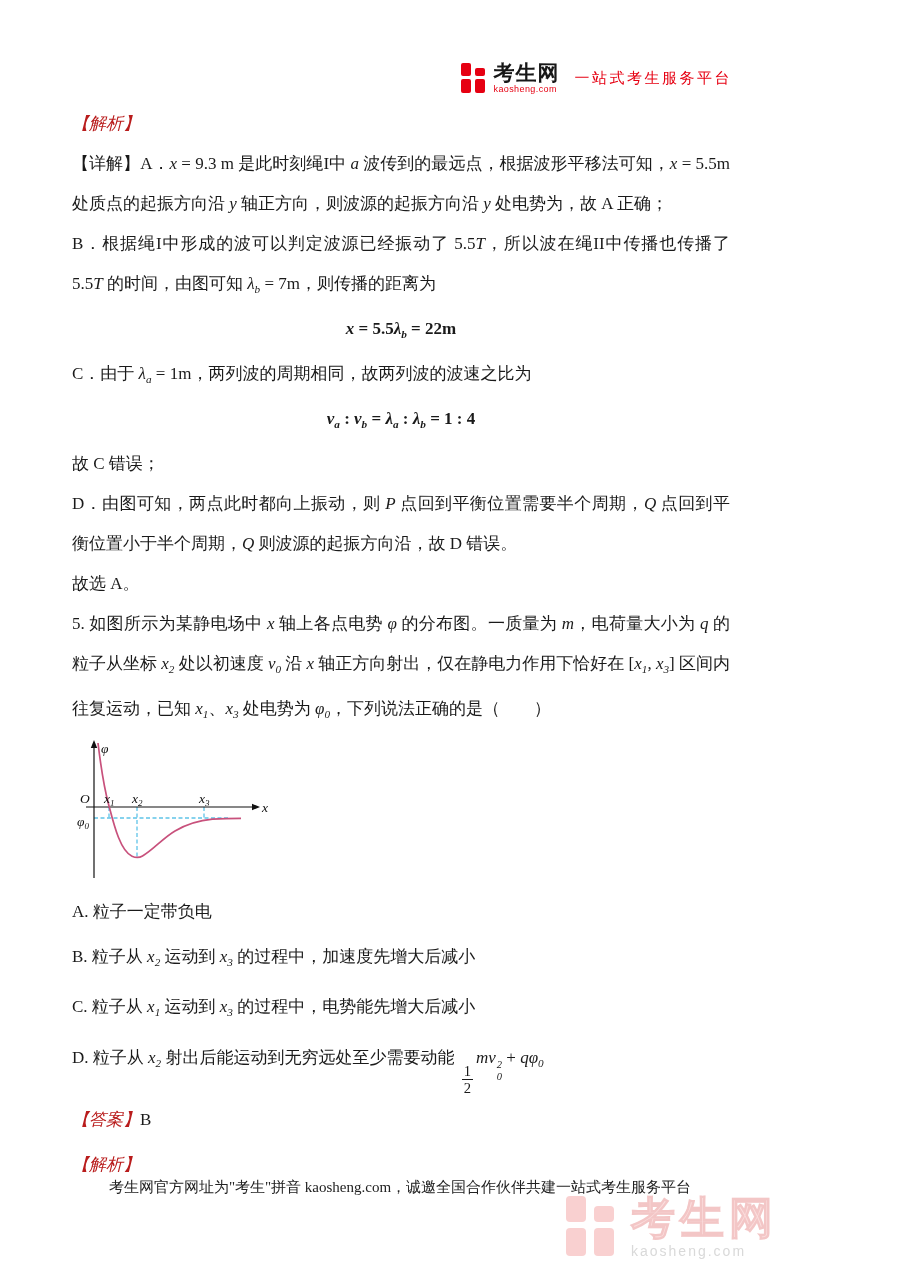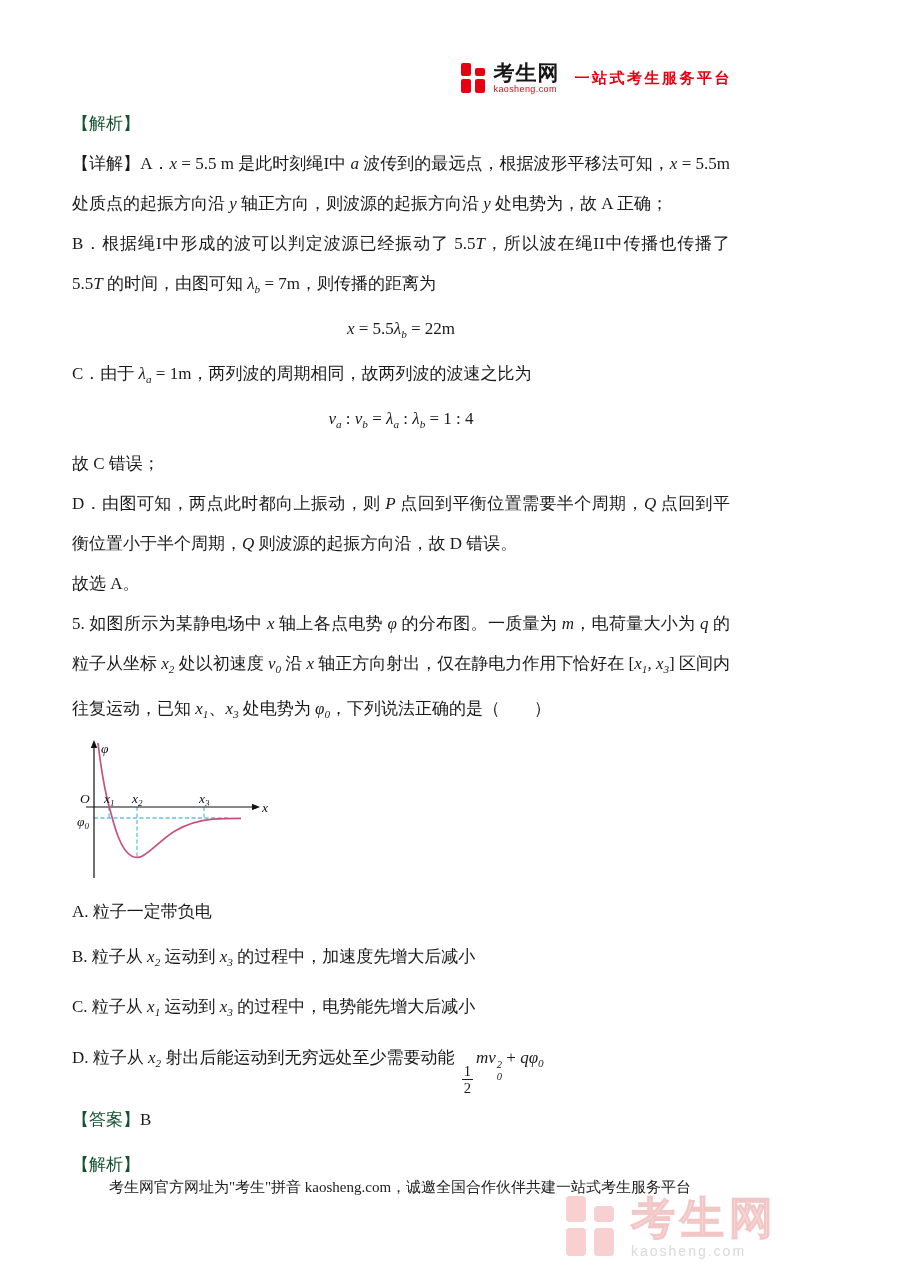--- a/index.html
+++ b/index.html
@@ -8,28 +8,28 @@
     font-family:"Liberation Serif","DejaVu Serif",serif;color:#1a1a1a;
   }
   
   .hdr{position:absolute;top:62px;right:68px;display:flex;align-items:center;gap:7px;}
   .hdr .licon{width:27px;height:31px;}
   .hdr .ltxt{display:flex;flex-direction:column;line-height:1;}
   .hdr .lname{font-size:21px;font-weight:700;color:#171717;letter-spacing:1px;
     font-family:"Liberation Sans","DejaVu Sans",sans-serif;}
   .hdr .ldom{font-size:9px;color:#e60012;margin-top:2px;letter-spacing:.4px;
     font-family:"Liberation Sans","DejaVu Sans",sans-serif;}
-  .hdr .tag{margin-left:8px;color:#e60012;font-weight:700;font-size:15px;letter-spacing:2.5px;
+  .hdr .tag{margin-left:8px;color:#e60012;font-weight:400;font-size:15px;letter-spacing:2.5px;
     font-family:"Liberation Sans","DejaVu Sans",sans-serif;}
   
   .content{position:absolute;left:72px;right:70px;top:104px;}
   .content p{margin:0;font-size:17px;line-height:40px;text-align:justify;}
-  .content p.eq{text-align:center;}
+  .content p.eq{text-align:center;font-weight:bold;}
   .content p.lh45{line-height:45px;}
-  .blue{color:#14532d;}
+  .blue{color:#b91c1c;font-style:italic;}
   .it{font-style:italic;}
   .sb{font-size:66%;vertical-align:-0.35em;}
   .stk{display:inline-flex;flex-direction:column;align-items:flex-start;
        font-size:62%;line-height:1.12;vertical-align:-0.45em;margin-left:1px;}
   .frac{display:inline-flex;flex-direction:column;align-items:center;
         font-size:86%;line-height:1.12;vertical-align:-0.85em;margin:0 3px;}
   .frac .den{border-top:1.2px solid #1a1a1a;padding:0 2px;}
   
   figure.graph{margin:0;padding:6px 0 0 2px;height:149px;}
   .svglbl{font:italic 13.5px "Liberation Serif","DejaVu Serif",serif;fill:#111;}
@@ -61,21 +61,21 @@
     </svg>
     <div class="ltxt">
       <span class="lname">考生网</span>
       <span class="ldom">kaosheng.com</span>
     </div>
     <span class="tag">一站式考生服务平台</span>
   </div>
 
   <div class="content">
     <p class="blue">【解析】</p>
-    <p><span>【详解】A．</span><span class="it">x</span><span> = 5.5 m 是此时刻绳I中 </span><span class="it">a</span><span> 波传到的最远点，根据波形平移法可知，</span><span class="it">x</span><span> = 5.5m 处质点的起振方向沿 </span><span class="it">y</span><span> 轴正方向，则波源的起振方向沿 </span><span class="it">y</span><span> 处电势为，故 A 正确；</span></p>
+    <p><span>【详解】A．</span><span class="it">x</span><span> = 9.3 m 是此时刻绳I中 </span><span class="it">a</span><span> 波传到的最远点，根据波形平移法可知，</span><span class="it">x</span><span> = 5.5m 处质点的起振方向沿 </span><span class="it">y</span><span> 轴正方向，则波源的起振方向沿 </span><span class="it">y</span><span> 处电势为，故 A 正确；</span></p>
     <p><span>B．根据绳I中形成的波可以判定波源已经振动了 5.5</span><span class="it">T</span><span>，所以波在绳II中传播也传播了 5.5</span><span class="it">T</span><span> 的时间，由图可知 </span><span class="it">λ</span><span class="sb it">b</span><span> = 7m，则传播的距离为</span></p>
     <p class="eq"><span class="it">x</span><span> = 5.5</span><span class="it">λ</span><span class="sb it">b</span><span> = 22m</span></p>
     <p><span>C．由于 </span><span class="it">λ</span><span class="sb it">a</span><span> = 1m，两列波的周期相同，故两列波的波速之比为</span></p>
     <p class="eq"><span class="it">v</span><span class="sb it">a</span><span> : </span><span class="it">v</span><span class="sb it">b</span><span> = </span><span class="it">λ</span><span class="sb it">a</span><span> : </span><span class="it">λ</span><span class="sb it">b</span><span> = 1 : 4</span></p>
     <p><span>故 C 错误；</span></p>
     <p><span>D．由图可知，两点此时都向上振动，则 </span><span class="it">P</span><span> 点回到平衡位置需要半个周期，</span><span class="it">Q</span><span> 点回到平衡位置小于半个周期，</span><span class="it">Q</span><span> 则波源的起振方向沿，故 D 错误。</span></p>
     <p><span>故选 A。</span></p>
 
     <p><span>5. 如图所示为某静电场中 </span><span class="it">x</span><span> 轴上各点电势 </span><span class="it">φ</span><span> 的分布图。一质量为 </span><span class="it">m</span><span>，电荷量大小为 </span><span class="it">q</span><span> 的粒子从坐标 </span><span class="it">x</span><span class="sb it">2</span><span> 处以初速度 </span><span class="it">v</span><span class="sb it">0</span><span> 沿 </span><span class="it">x</span><span> 轴正方向射出，仅在静电力作用下恰好在 [</span><span class="it">x</span><span class="sb it">1</span><span>, </span><span class="it">x</span><span class="sb it">3</span><span>] 区间内往复运动，已知 </span><span class="it">x</span><span class="sb it">1</span><span>、</span><span class="it">x</span><span class="sb it">3</span><span> 处电势为 </span><span class="it">φ</span><span class="sb it">0</span><span>，下列说法正确的是（　　）</span></p>
 

